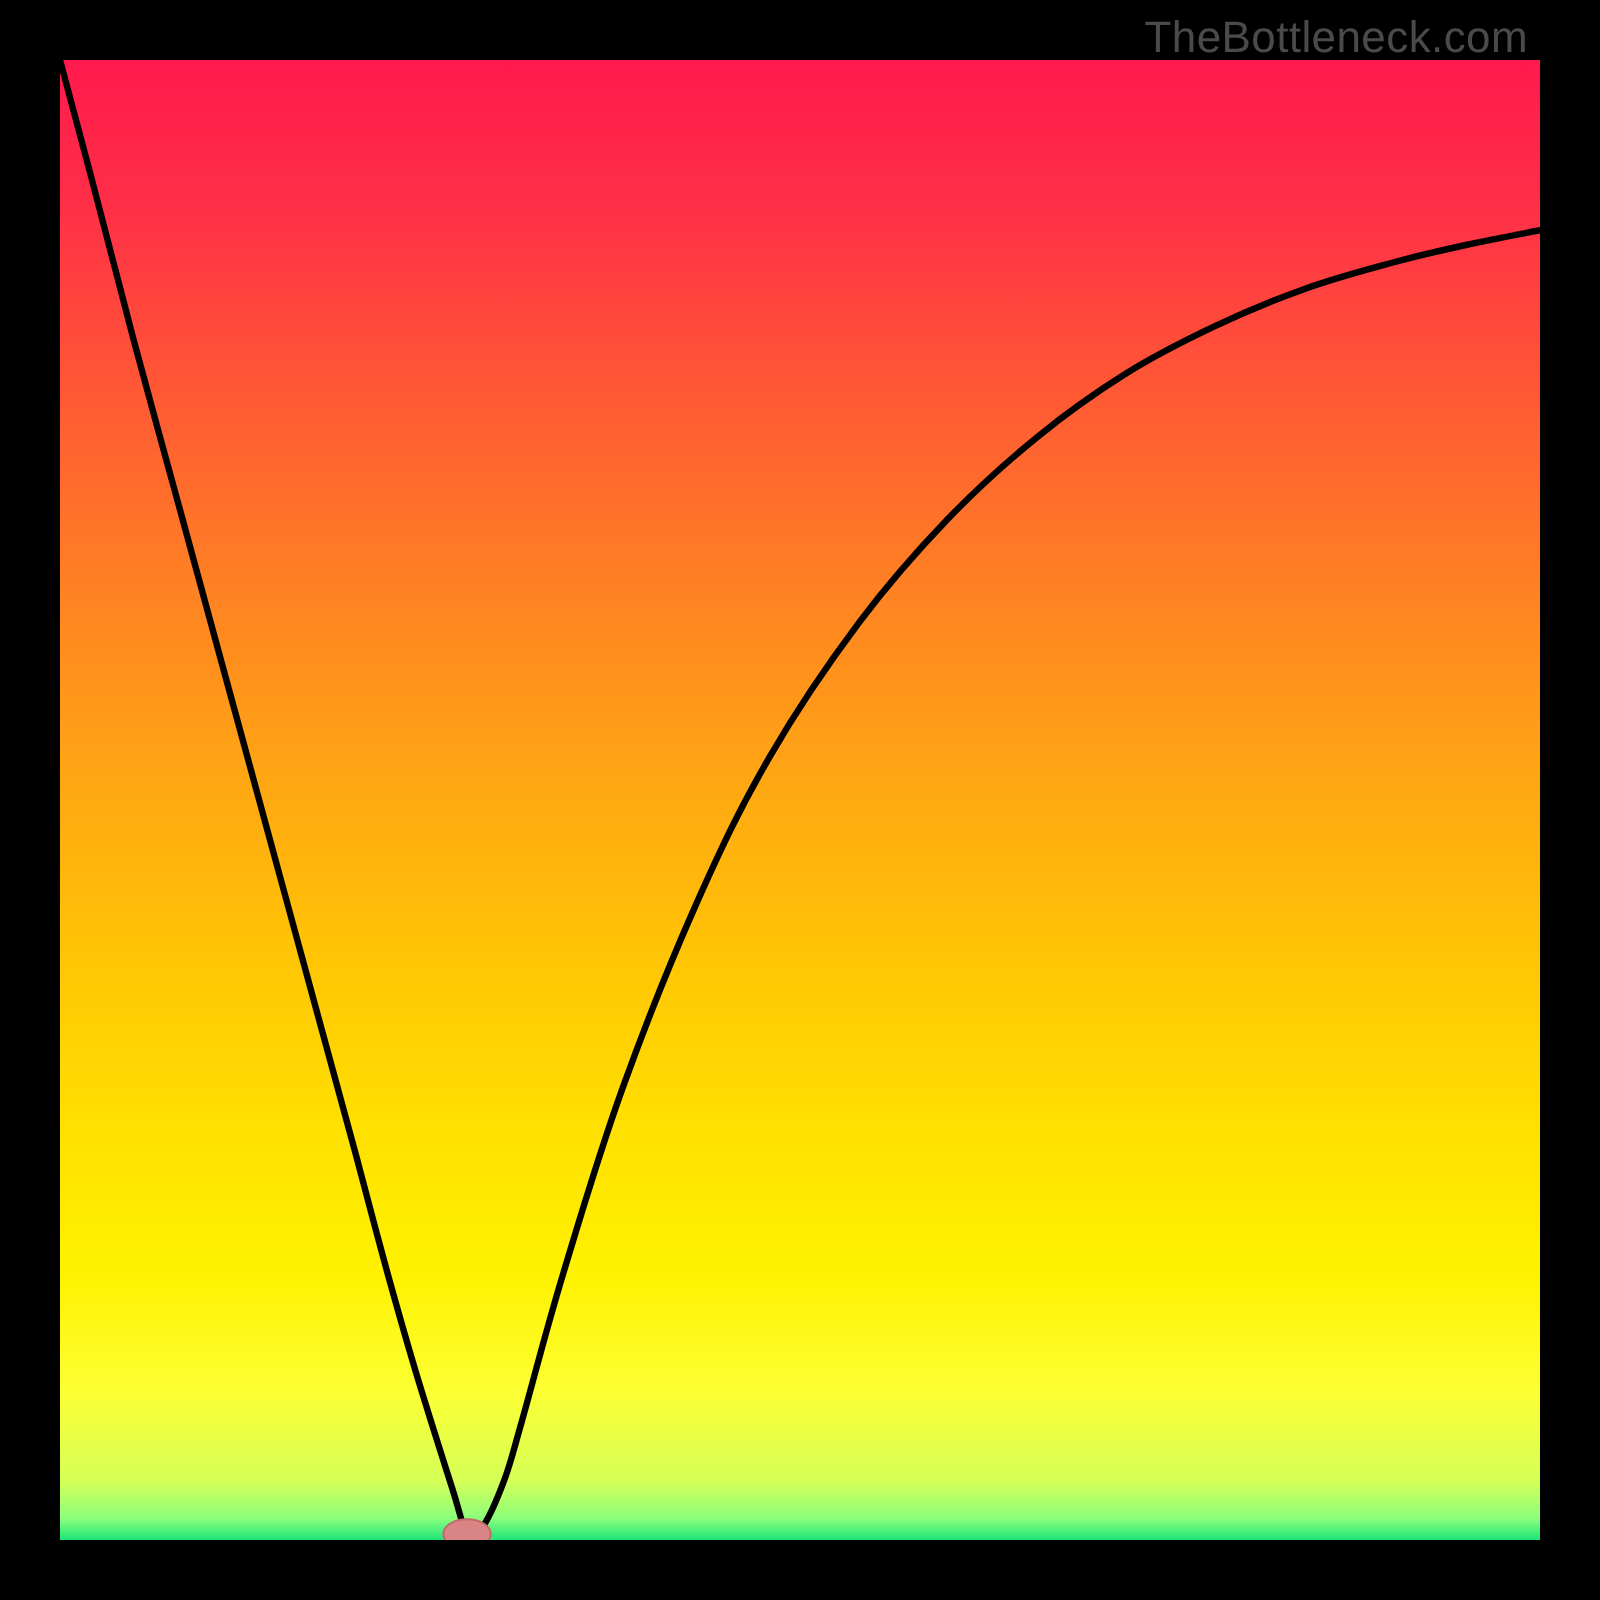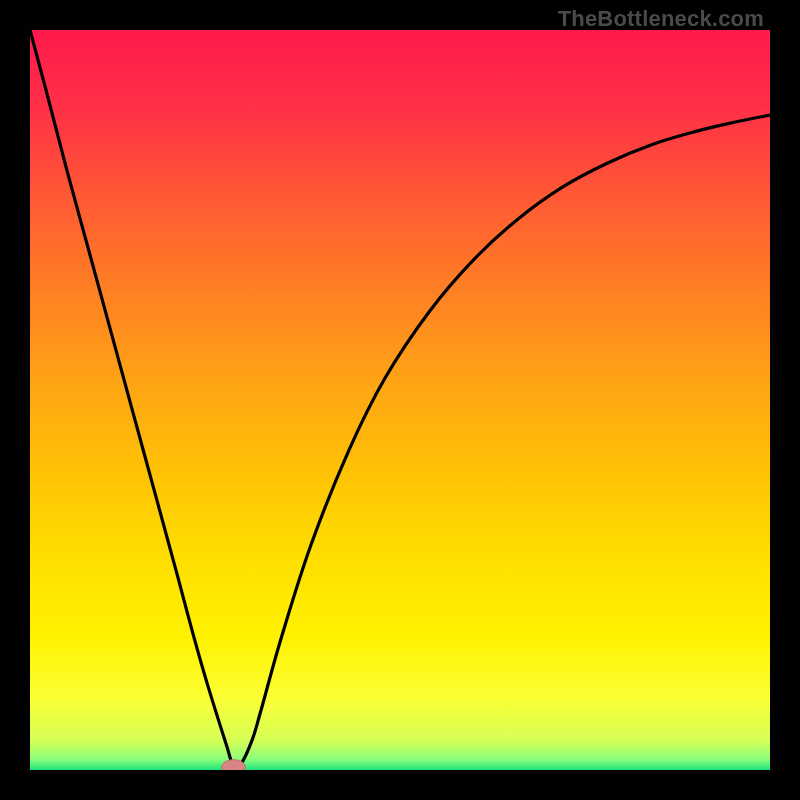--- a/index.html
+++ b/index.html
@@ -36,21 +36,21 @@
     left: 0; top: 0;
     width: 740px;
     height: 740px;
   }
   .watermark {
     position: absolute;
     top: 6px;
     right: 36px;
     color: #4a4a4a;
     font-size: 22px;
-    font-weight: 700;
+    font-weight: 400;
     letter-spacing: 0.2px;
     font-family: Arial, Helvetica, sans-serif;
   }
 </style>
 </head>
 <body>
 
 <div class="frame">
   <div class="plot-area">
     <svg class="gradient" viewBox="0 0 740 740" preserveAspectRatio="none">

